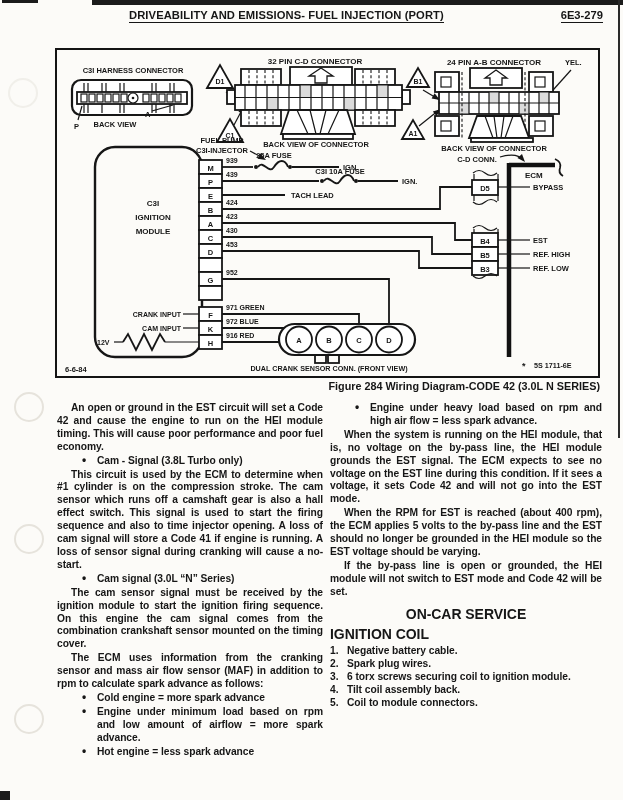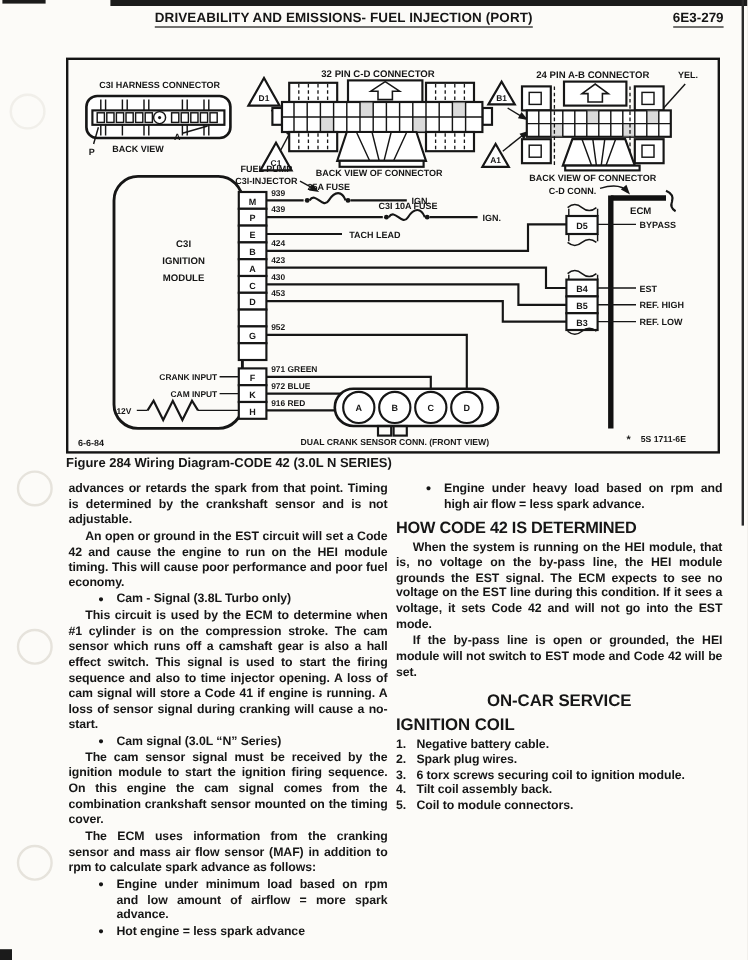--- a/index.html
+++ b/index.html
@@ -22,21 +22,21 @@
   svg text{font-family:"Liberation Sans",sans-serif;font-weight:bold;fill:#161616;}
   .t7{font-size:7px;} .t72{font-size:7.2px;} .t75{font-size:7.5px;} .t8{font-size:8px;} .t9{font-size:9px;}
   .ln{stroke:#161616;stroke-width:1.8;fill:none;}
   .ln12{stroke:#161616;stroke-width:1.2;fill:none;}
   .ln25{stroke:#161616;stroke-width:2.4;fill:none;}
   .thick{stroke:#111;stroke-width:4.5;fill:none;}
   .dash{stroke:#161616;stroke-width:1.1;fill:none;stroke-dasharray:3,2.2;}
   .wt{fill:#fff;stroke:#161616;stroke-width:1.8;}
   .wt2{fill:#fff;stroke:#161616;stroke-width:2.2;}
   .shade{fill:#bdbdbd;opacity:.55;}
-  .figcap{position:absolute;left:55px;top:380px;width:545px;text-align:left;
+  .figcap{position:absolute;left:55px;top:380px;width:545px;text-align:right;
           font-size:10.8px;font-weight:800;}
   
   .col{position:absolute;top:402px;font-size:10.25px;font-weight:700;line-height:12.9px;
        letter-spacing:-0.05px;}
   #colL{left:57px;width:266px;}
   #colR{left:330px;width:272px;}
   .col p{margin:0 0 1px 0;text-align:justify;}
   .col p.ind{text-indent:14px;}
   .bullet{position:relative;padding-left:40px;margin:0 0 1px 0;text-align:justify;}
   .bullet::before{content:"\2022";position:absolute;left:25px;top:-1px;font-size:12px;}
@@ -310,35 +310,35 @@
 
       <text class="t75" x="8" y="322">6-6-84</text>
       <text class="t9" x="465" y="319">*</text>
       <text class="t72" x="477" y="318">5S 1711-6E</text>
     </svg>
   </div>
 
   <div class="figcap">Figure 284  Wiring Diagram-CODE 42 (3.0L N SERIES)</div>
 
   <div id="colL" class="col">
-    <p>advances or retards the spark from that point. Timing is determined by the crankshaft sensor and is not adjustable.</p>
     <p class="ind">An open or ground in the EST circuit will set a Code 42 and cause the engine to run on the HEI module timing. This will cause poor performance and poor fuel economy.</p>
     <div class="bullet">Cam - Signal  (3.8L Turbo only)</div>
     <p class="ind">This circuit is used by the ECM to determine when #1 cylinder is on the compression stroke. The cam sensor which runs off a camshaft gear is also a hall effect switch. This signal is used to start the firing sequence and also to time injector opening. A loss of cam signal will store a Code 41 if engine is running. A loss of sensor signal during cranking will cause a no-start.</p>
     <div class="bullet">Cam signal  (3.0L “N” Series)</div>
     <p class="ind">The cam sensor signal must be received by the ignition module to start the ignition firing sequence. On this engine the cam signal comes from the combination crankshaft sensor mounted on the timing cover.</p>
     <p class="ind">The ECM uses information from the cranking sensor and mass air flow sensor (MAF) in addition to rpm to calculate spark advance as follows:</p>
+    <div class="bullet">Cold engine  =  more spark advance</div>
     <div class="bullet">Engine under minimum load based on rpm and low amount of airflow  =  more spark advance.</div>
     <div class="bullet">Hot engine  =  less spark advance</div>
   </div>
 
   <div id="colR" class="col">
     <div class="bullet">Engine under heavy load based on rpm and high air flow  =  less spark advance.</div>
-    <div class="h1">HOW CODE 42 IS DETERMINED</div>
     <p class="ind">When the system is running on the HEI module, that is, no voltage on the by-pass line, the HEI module grounds the EST signal. The ECM expects to see no voltage on the EST line during this condition. If it sees a voltage, it sets Code 42 and will not go into the EST mode.</p>
+    <p class="ind">When the RPM for EST is reached (about 400 rpm), the ECM applies 5 volts to the by-pass line and the EST should no longer be grounded in the HEI module so the EST voltage should be varying.</p>
     <p class="ind">If the by-pass line is open or grounded, the HEI module will not switch to EST mode and Code 42 will be set.</p>
     <div class="hcenter">ON-CAR SERVICE</div>
     <div class="h2">IGNITION COIL</div>
     <div class="step">
       <span class="num">1.</span>
       <span class="txt">Negative battery cable.</span>
     </div>
     <div class="step">
       <span class="num">2.</span>
       <span class="txt">Spark plug wires.</span>

